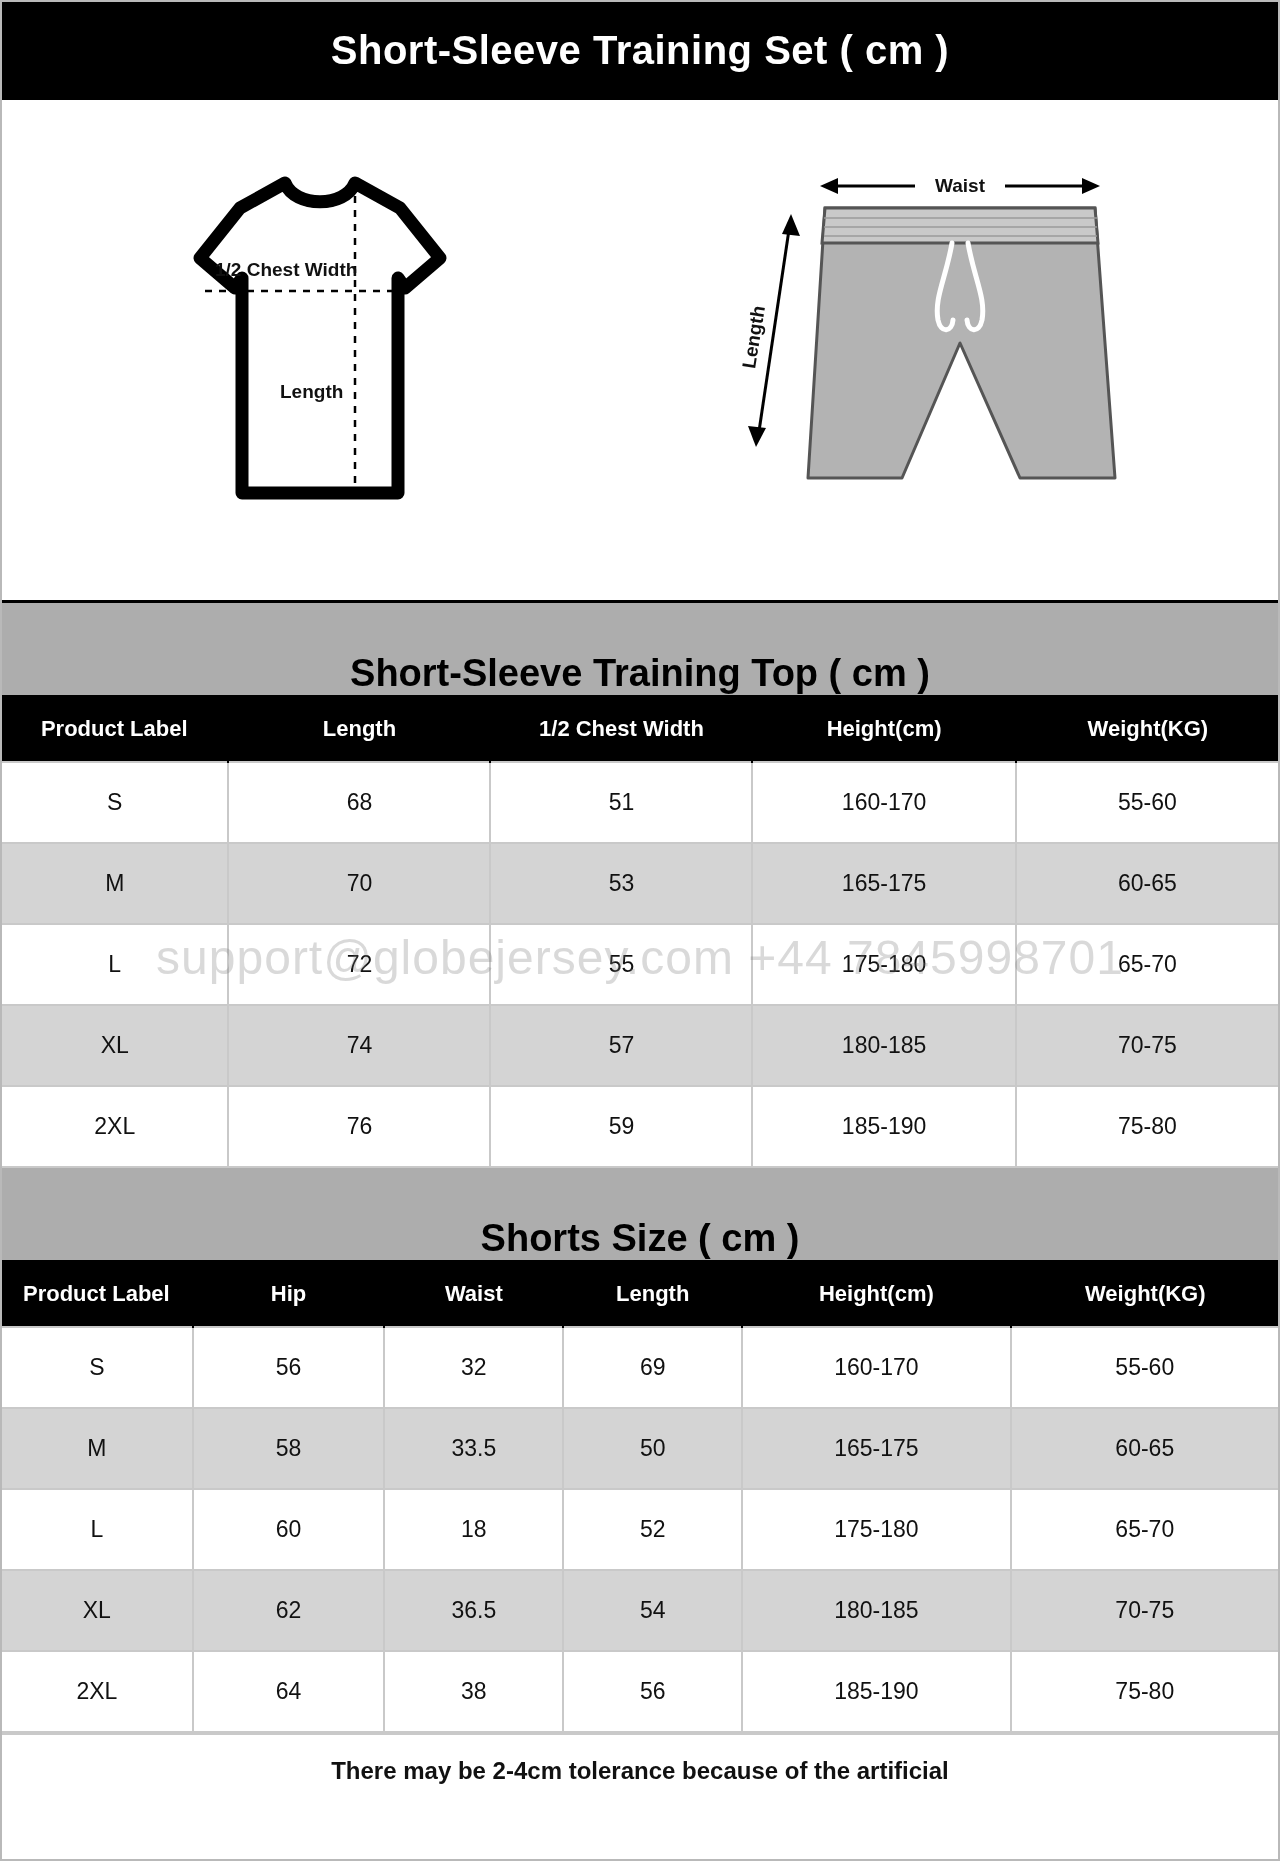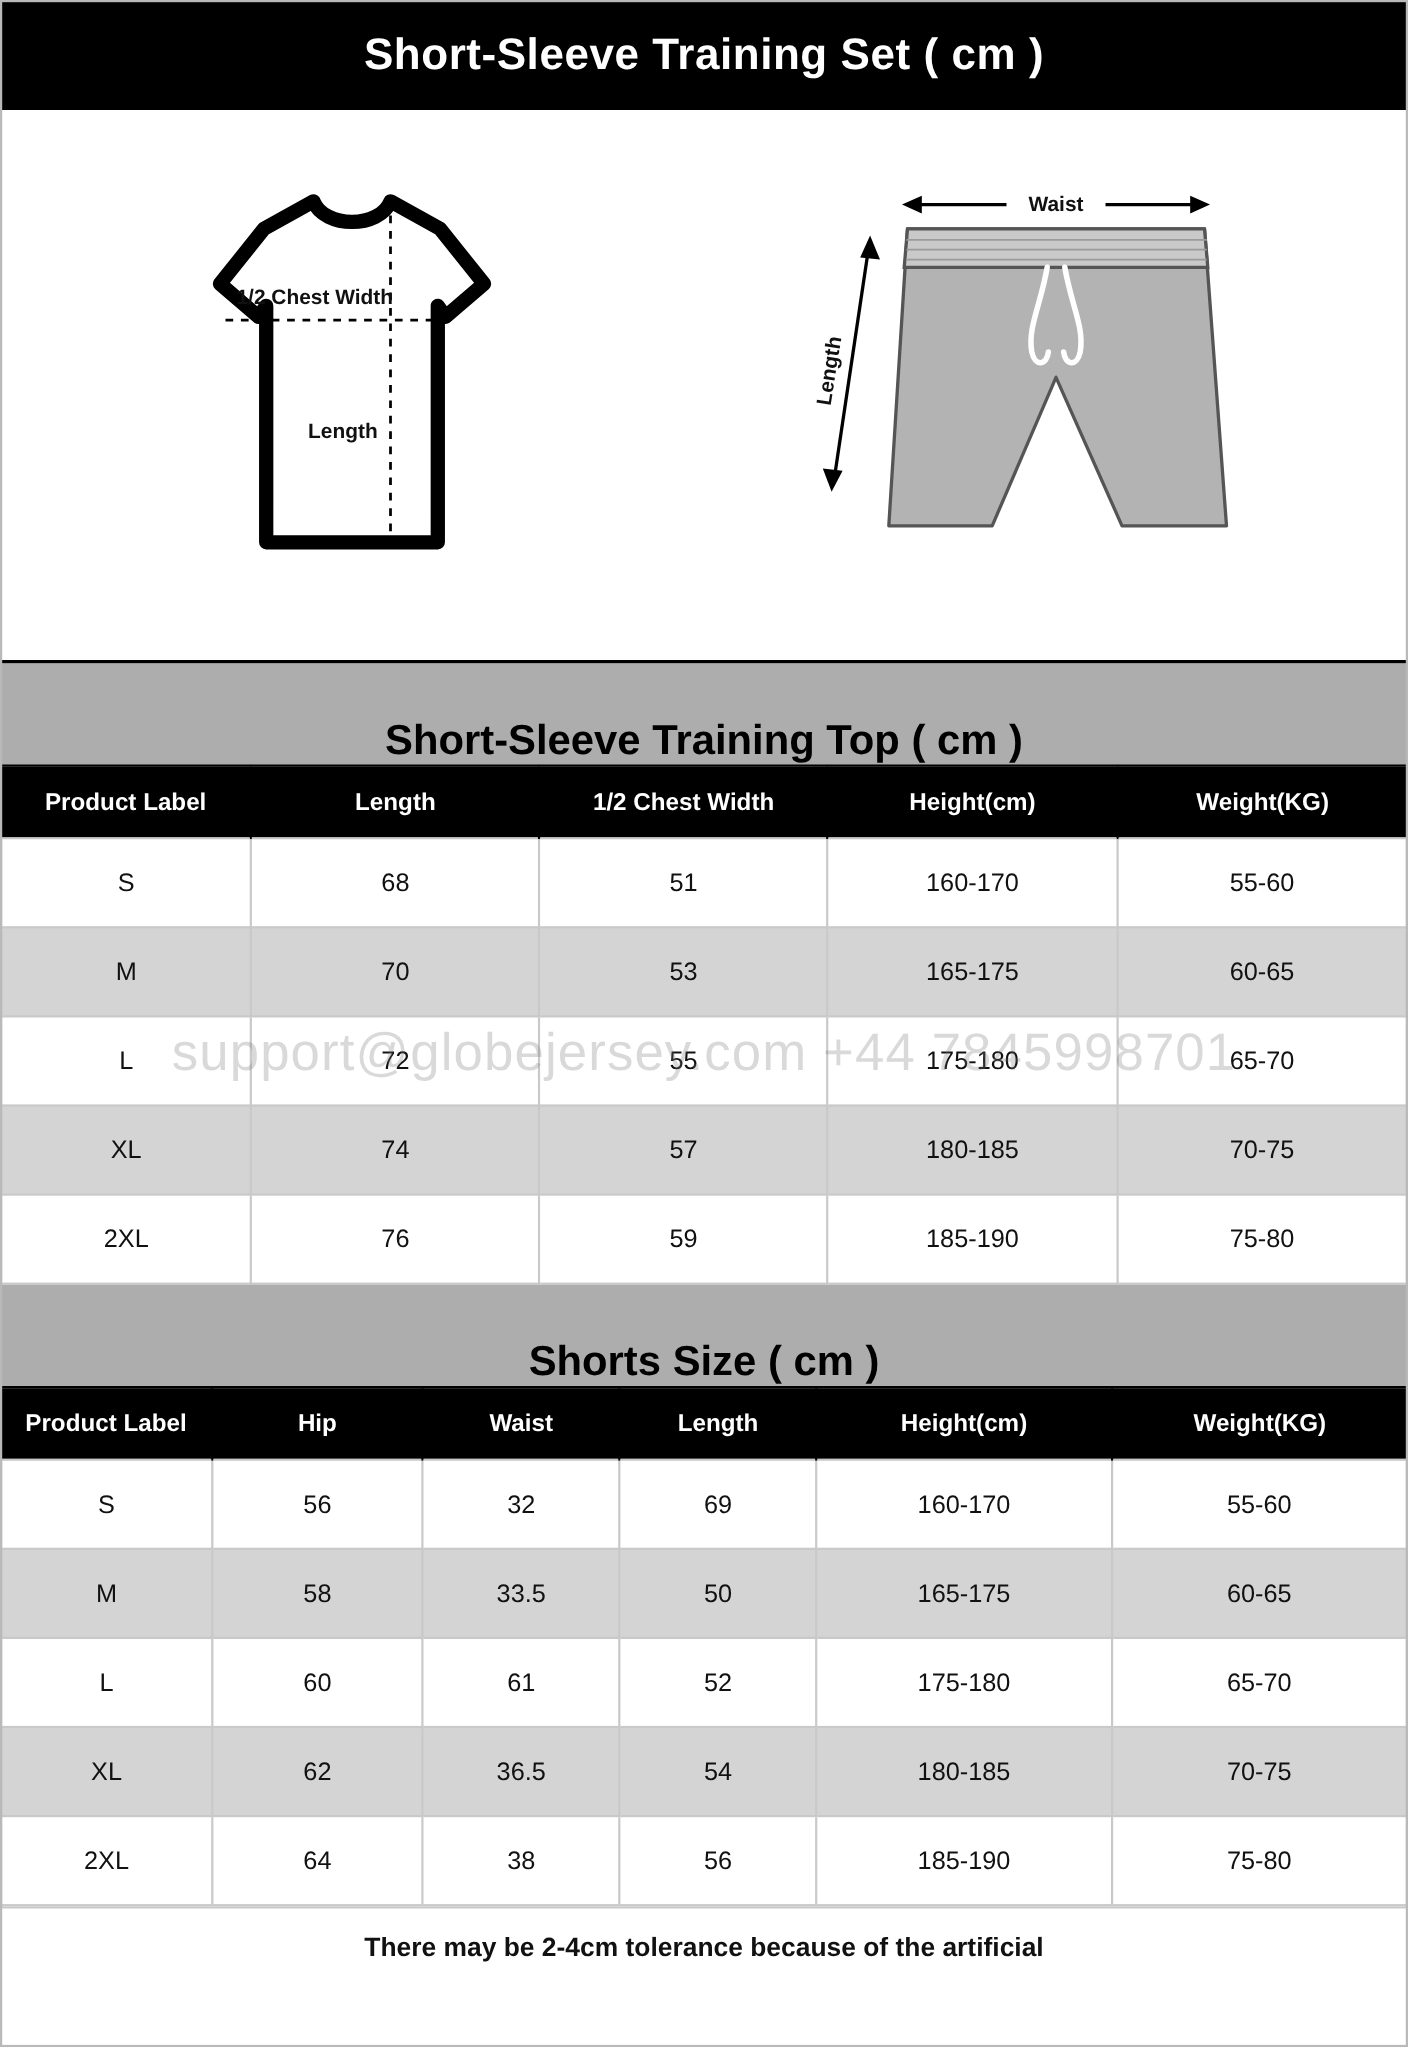--- a/index.html
+++ b/index.html
@@ -295,21 +295,21 @@
         <td>M</td>
         <td>58</td>
         <td>33.5</td>
         <td>50</td>
         <td>165-175</td>
         <td>60-65</td>
       </tr>
       <tr>
         <td>L</td>
         <td>60</td>
-        <td>61</td>
+        <td>18</td>
         <td>52</td>
         <td>175-180</td>
         <td>65-70</td>
       </tr>
       <tr>
         <td>XL</td>
         <td>62</td>
         <td>36.5</td>
         <td>54</td>
         <td>180-185</td>

